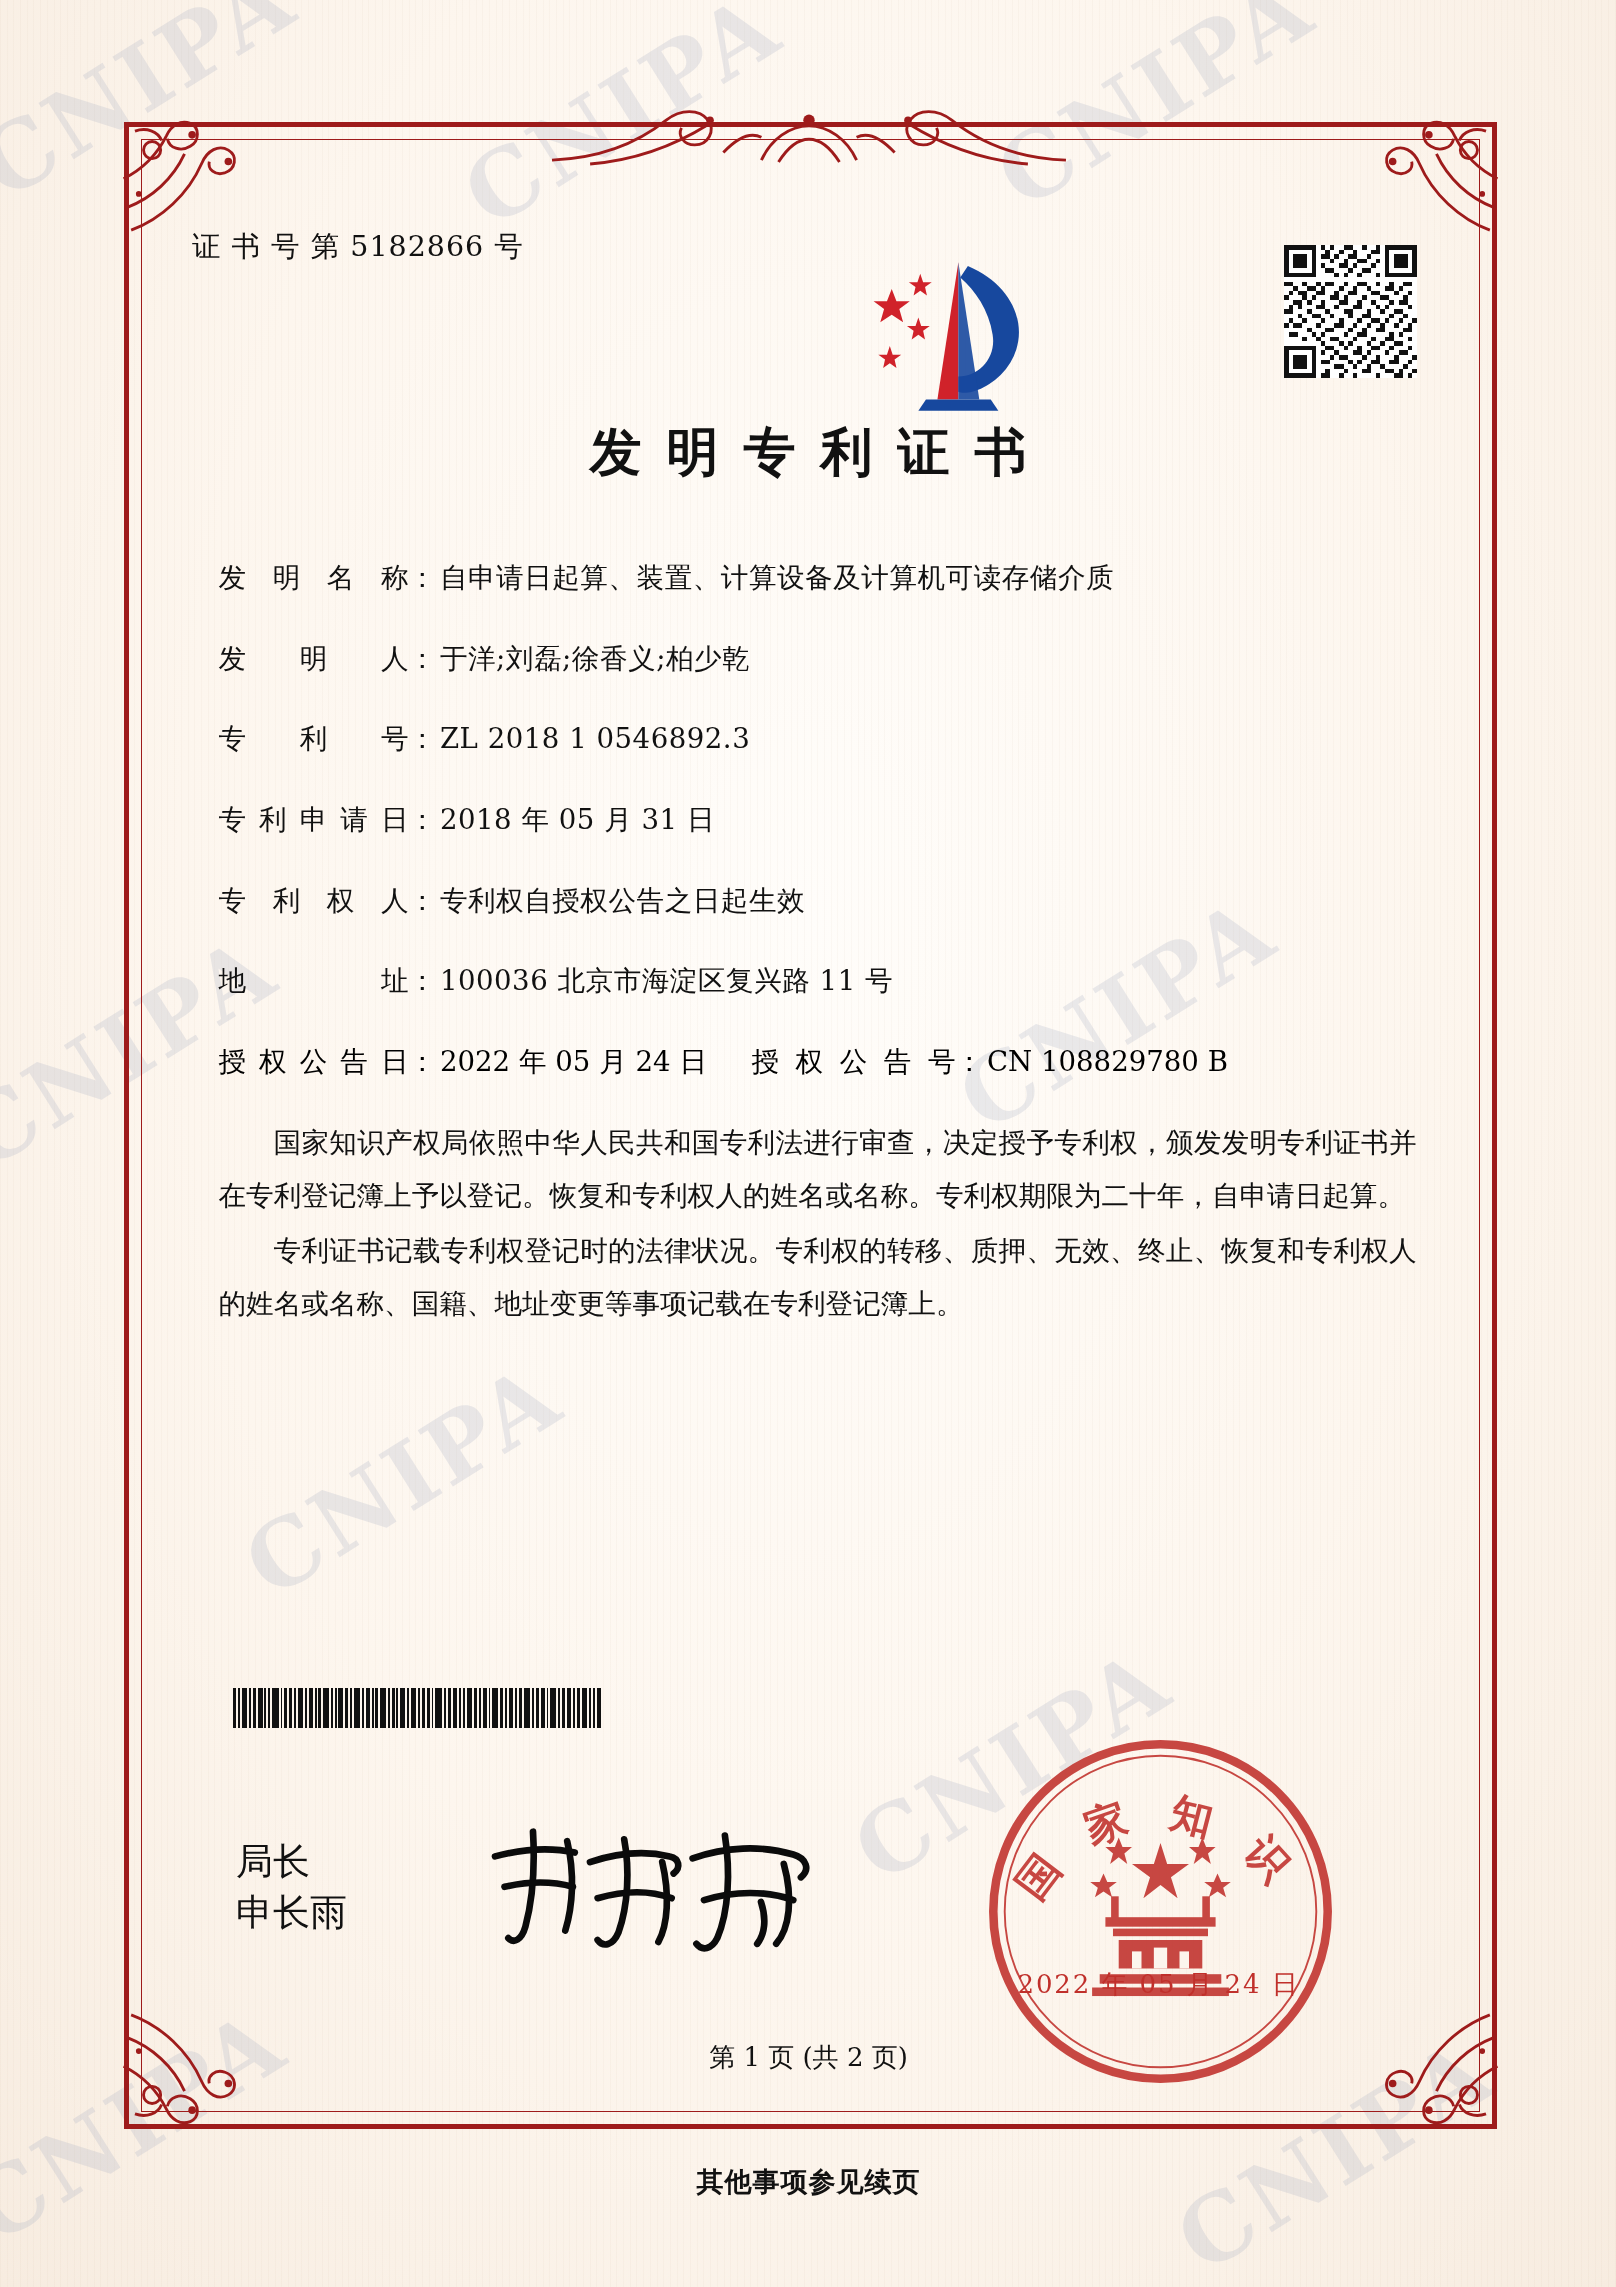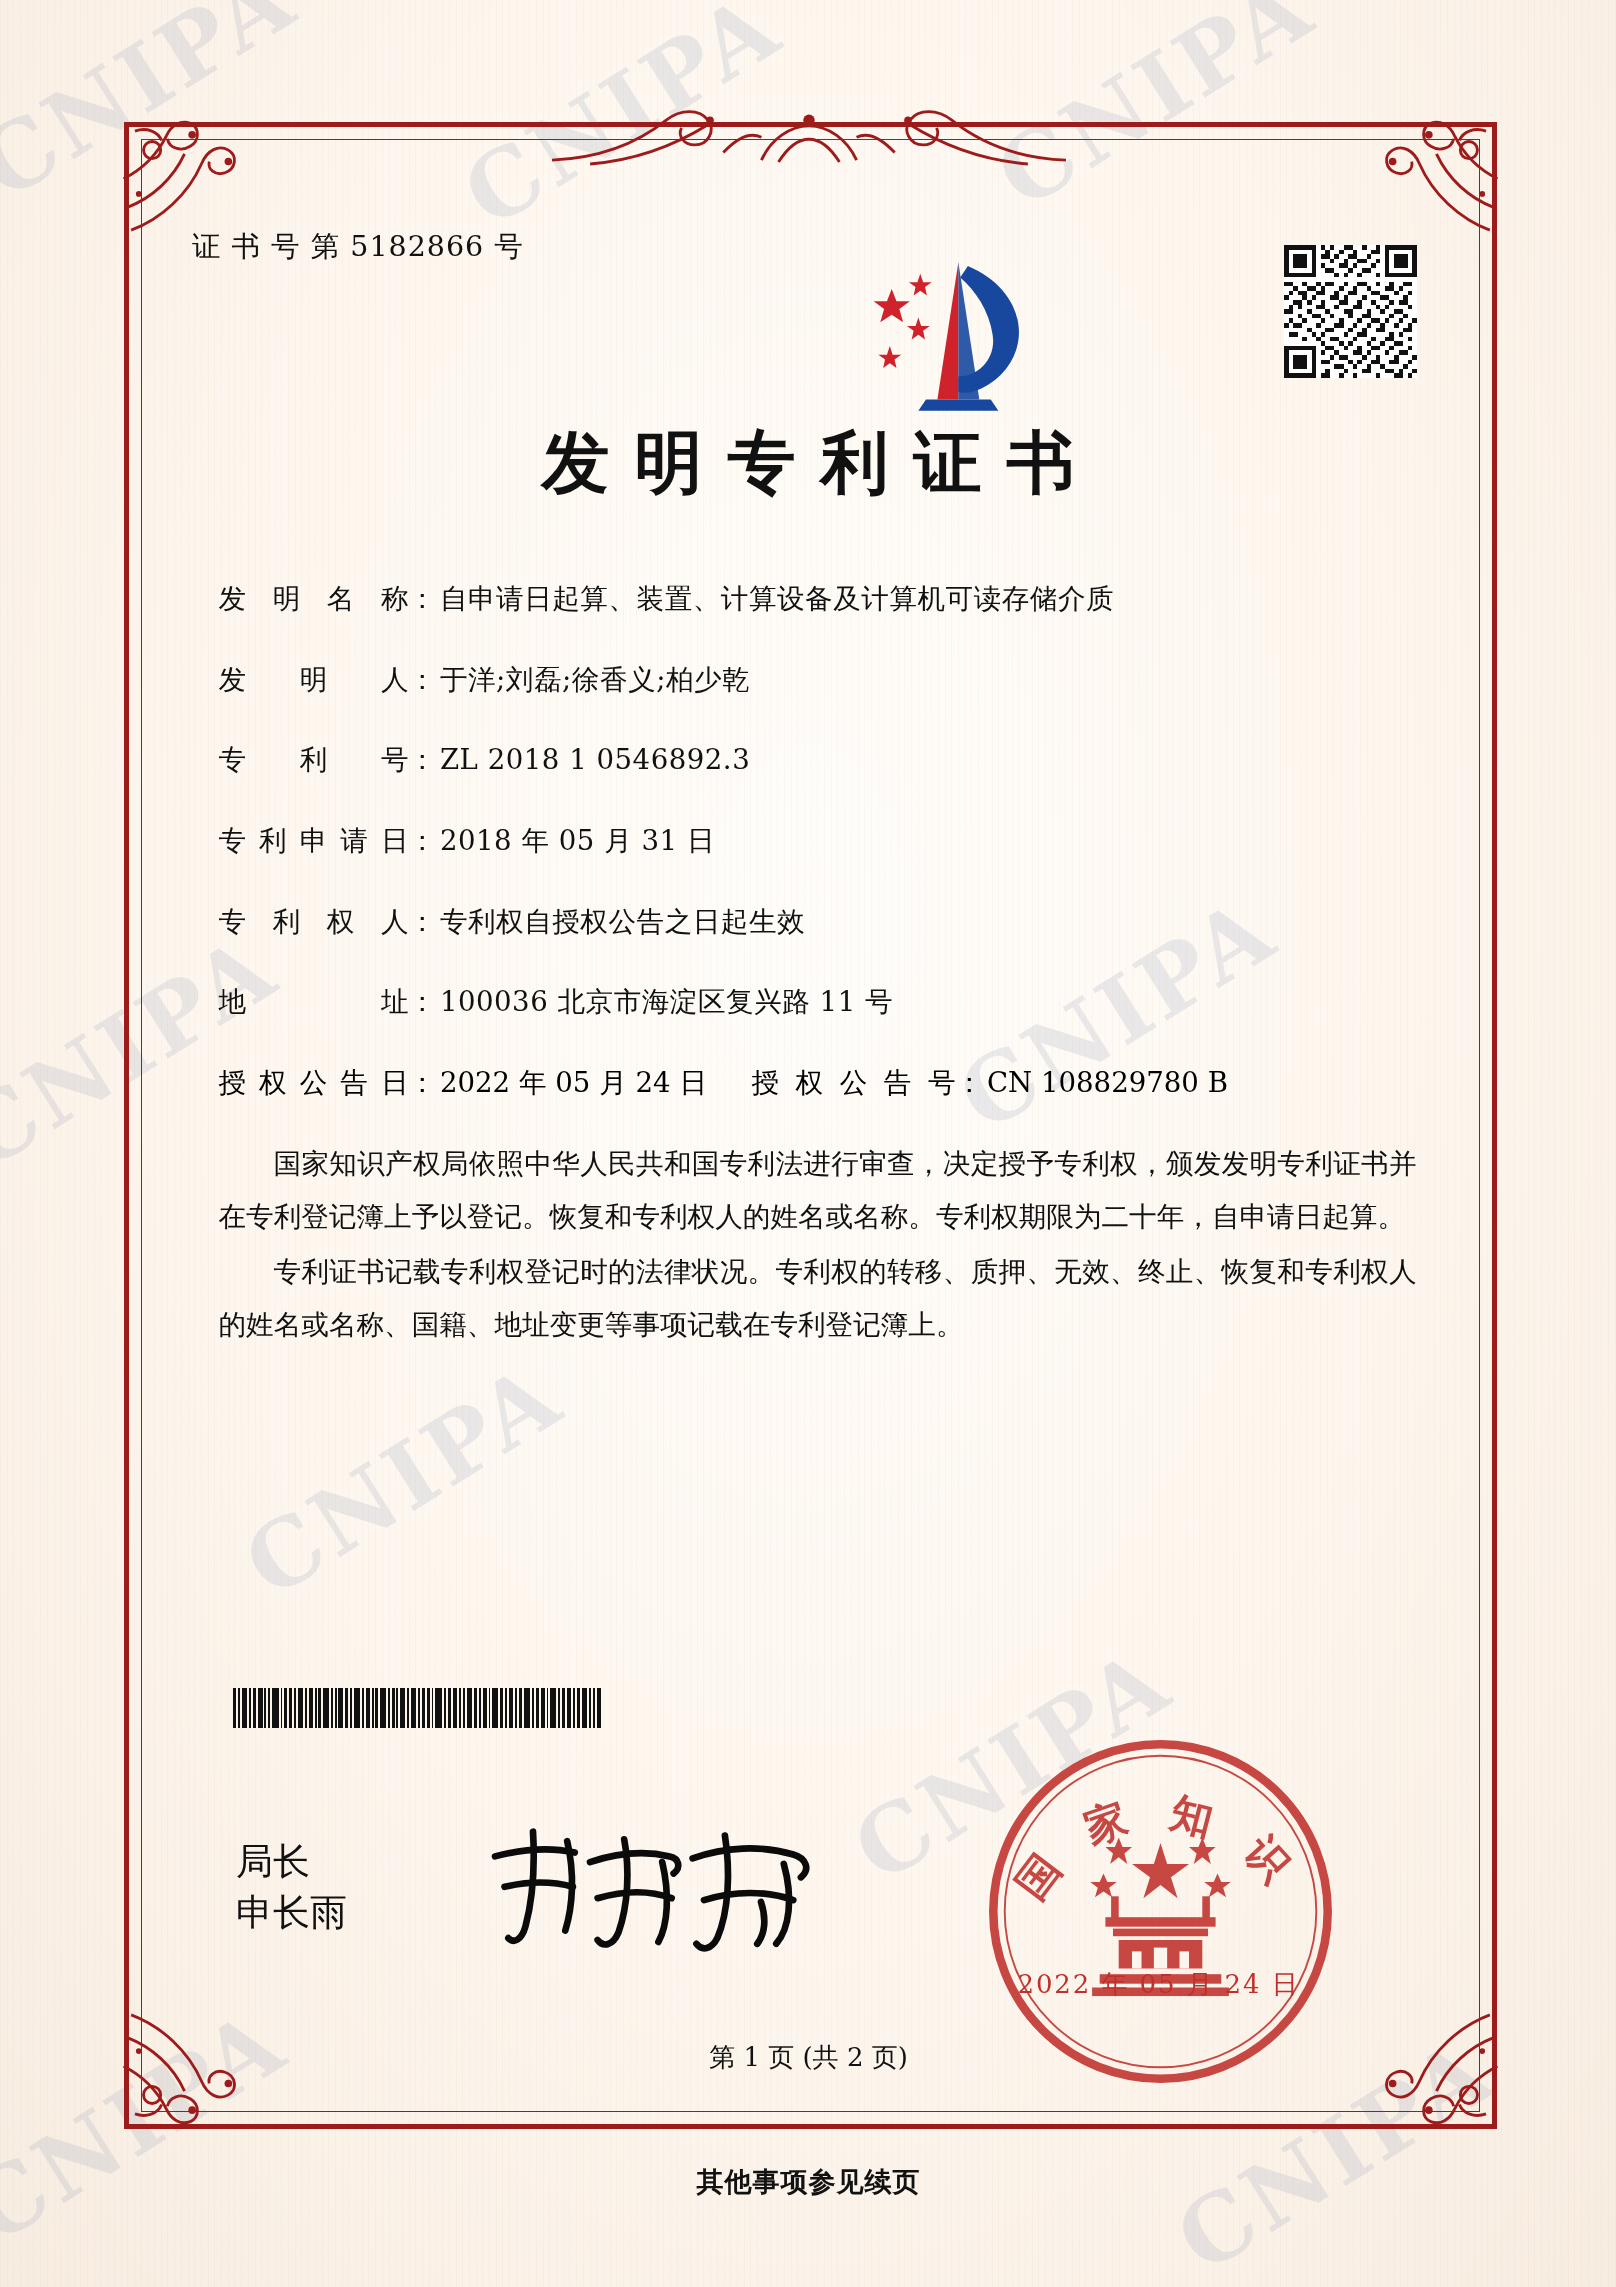--- a/index.html
+++ b/index.html
@@ -126,21 +126,21 @@
     right: 9.5px;
     top: 17px;
     width: 133px;
     height: 133px;
   }
   .qr svg { width: 100%; height: 100%; }
 
   .title {
     margin-top: 152px;
     text-align: center;
-    font-size: 68px;
+    font-size: 52px;
     font-weight: bold;
     letter-spacing: 25px;
     color: #111;
     text-indent: 25px;
     font-family: Liberation Mono, monospace;
   }
 
   .fields {
     margin-top: 71px;
     padding-left: 28.5px;

